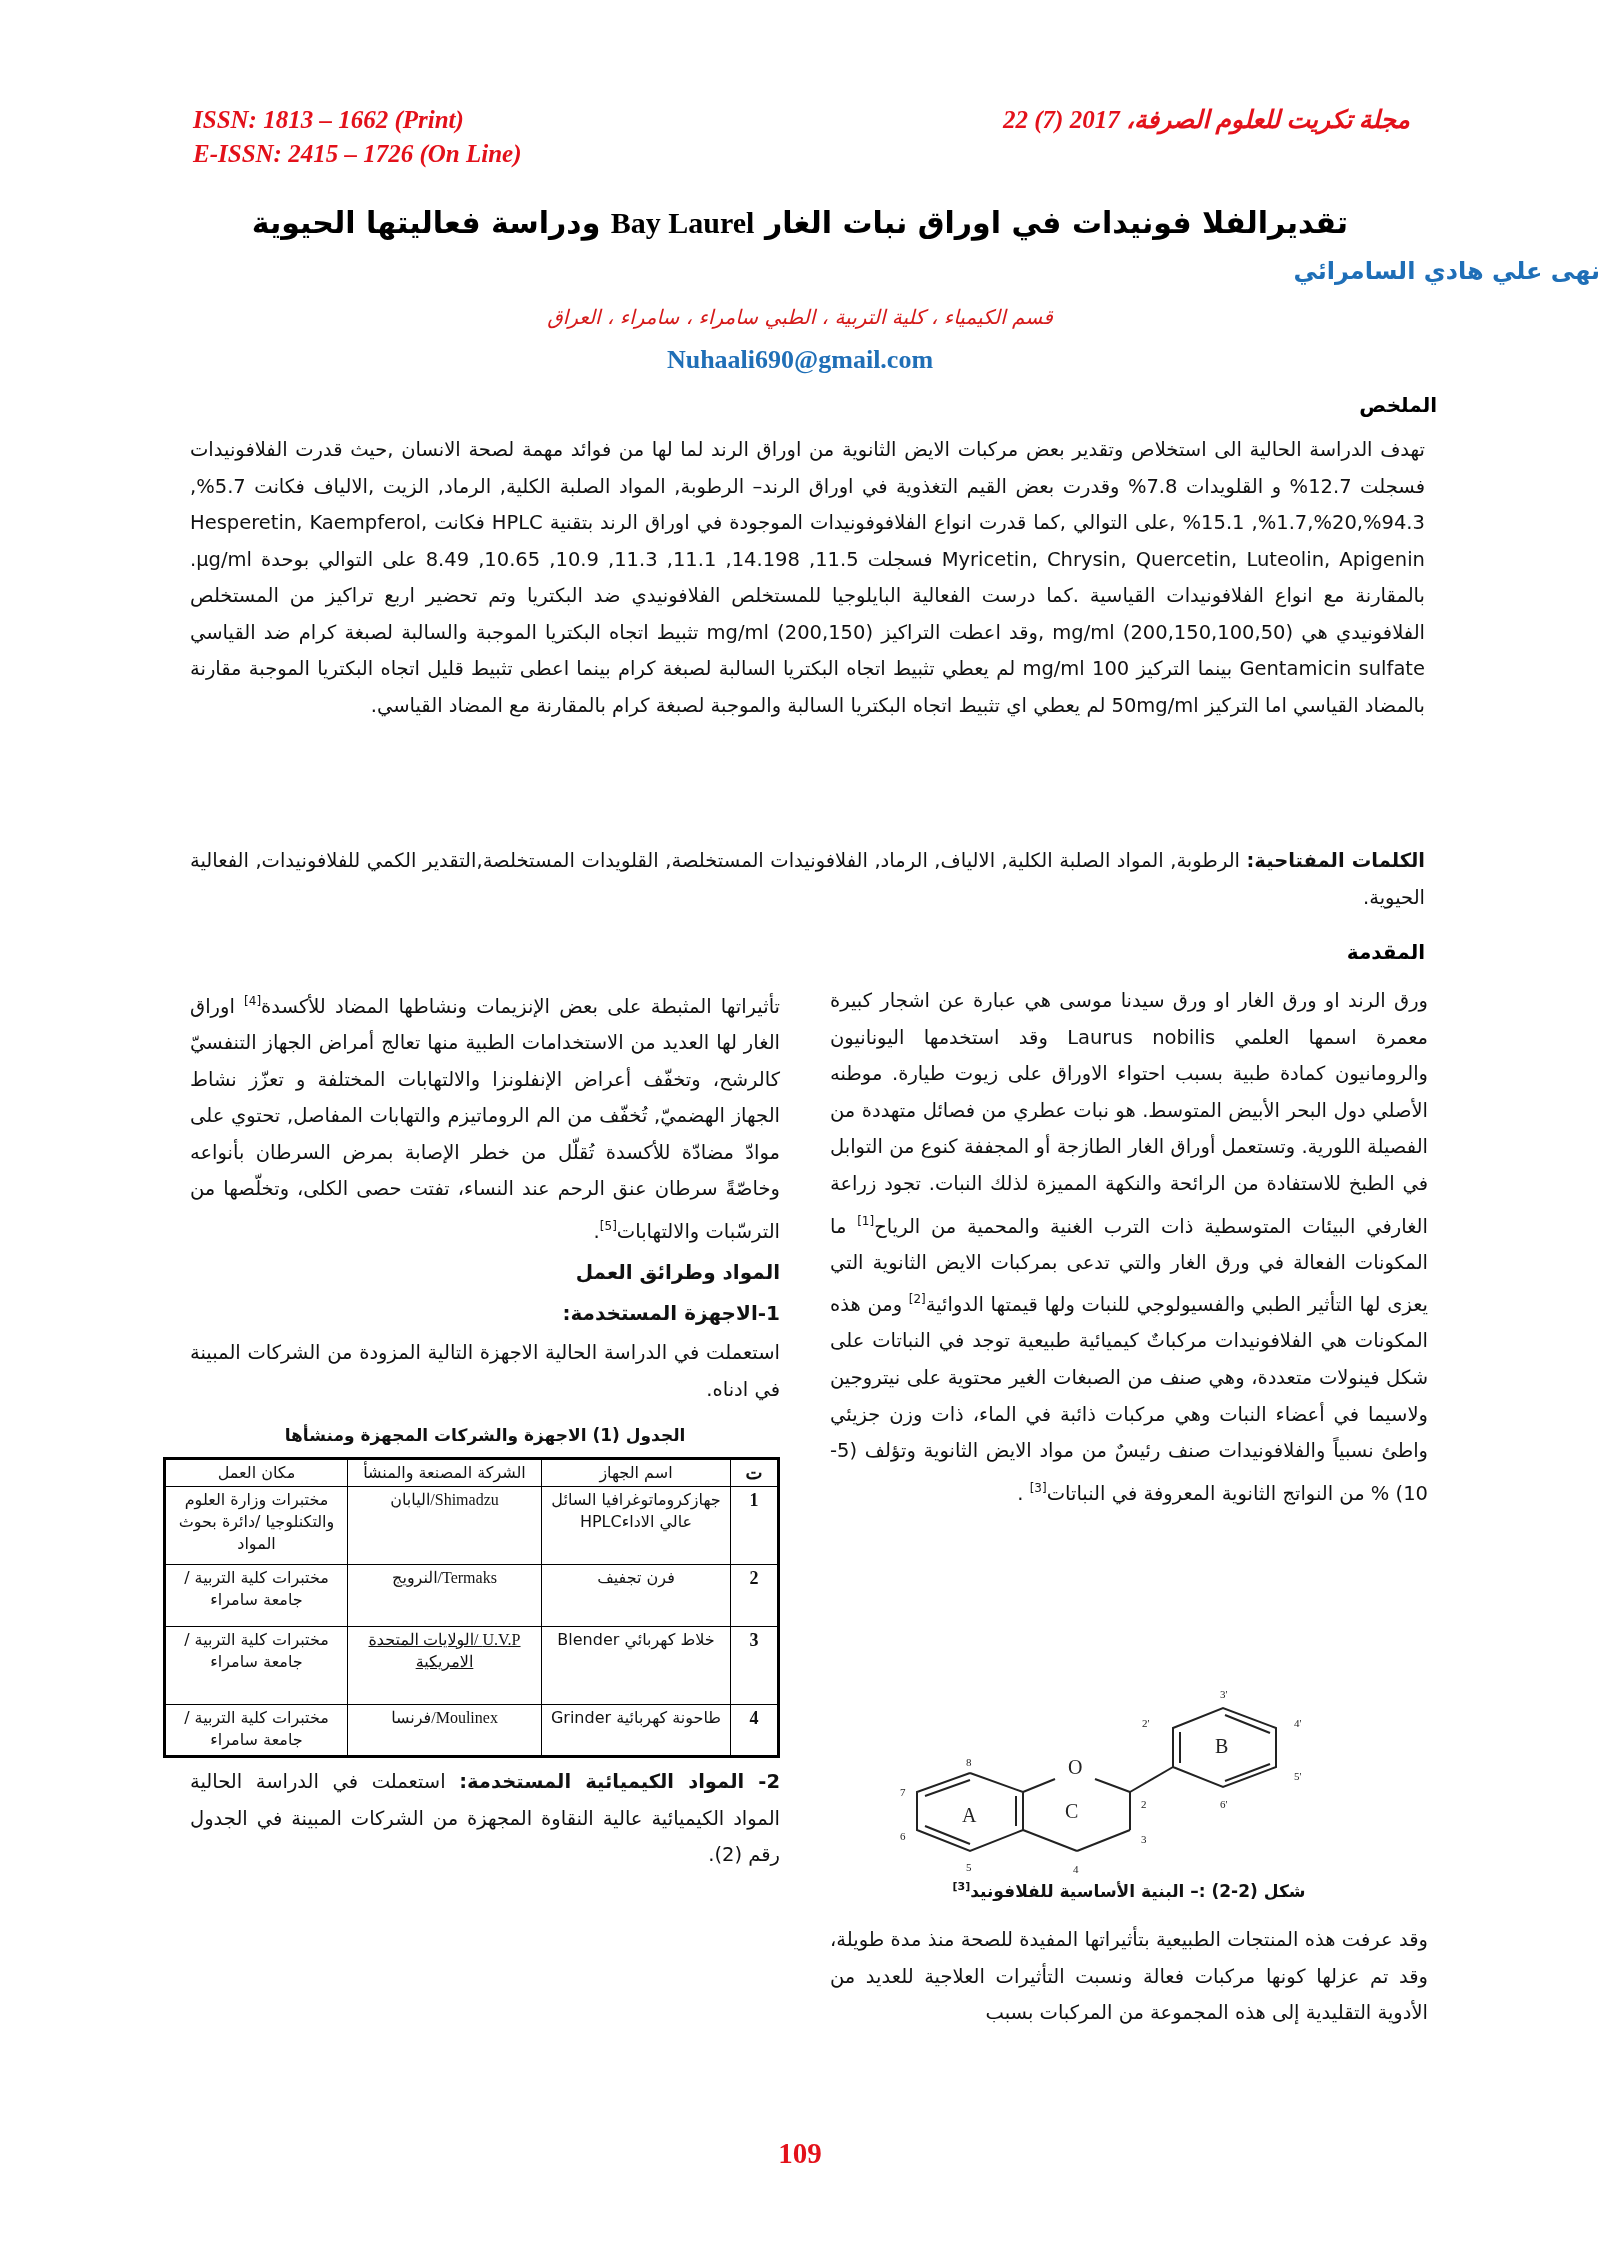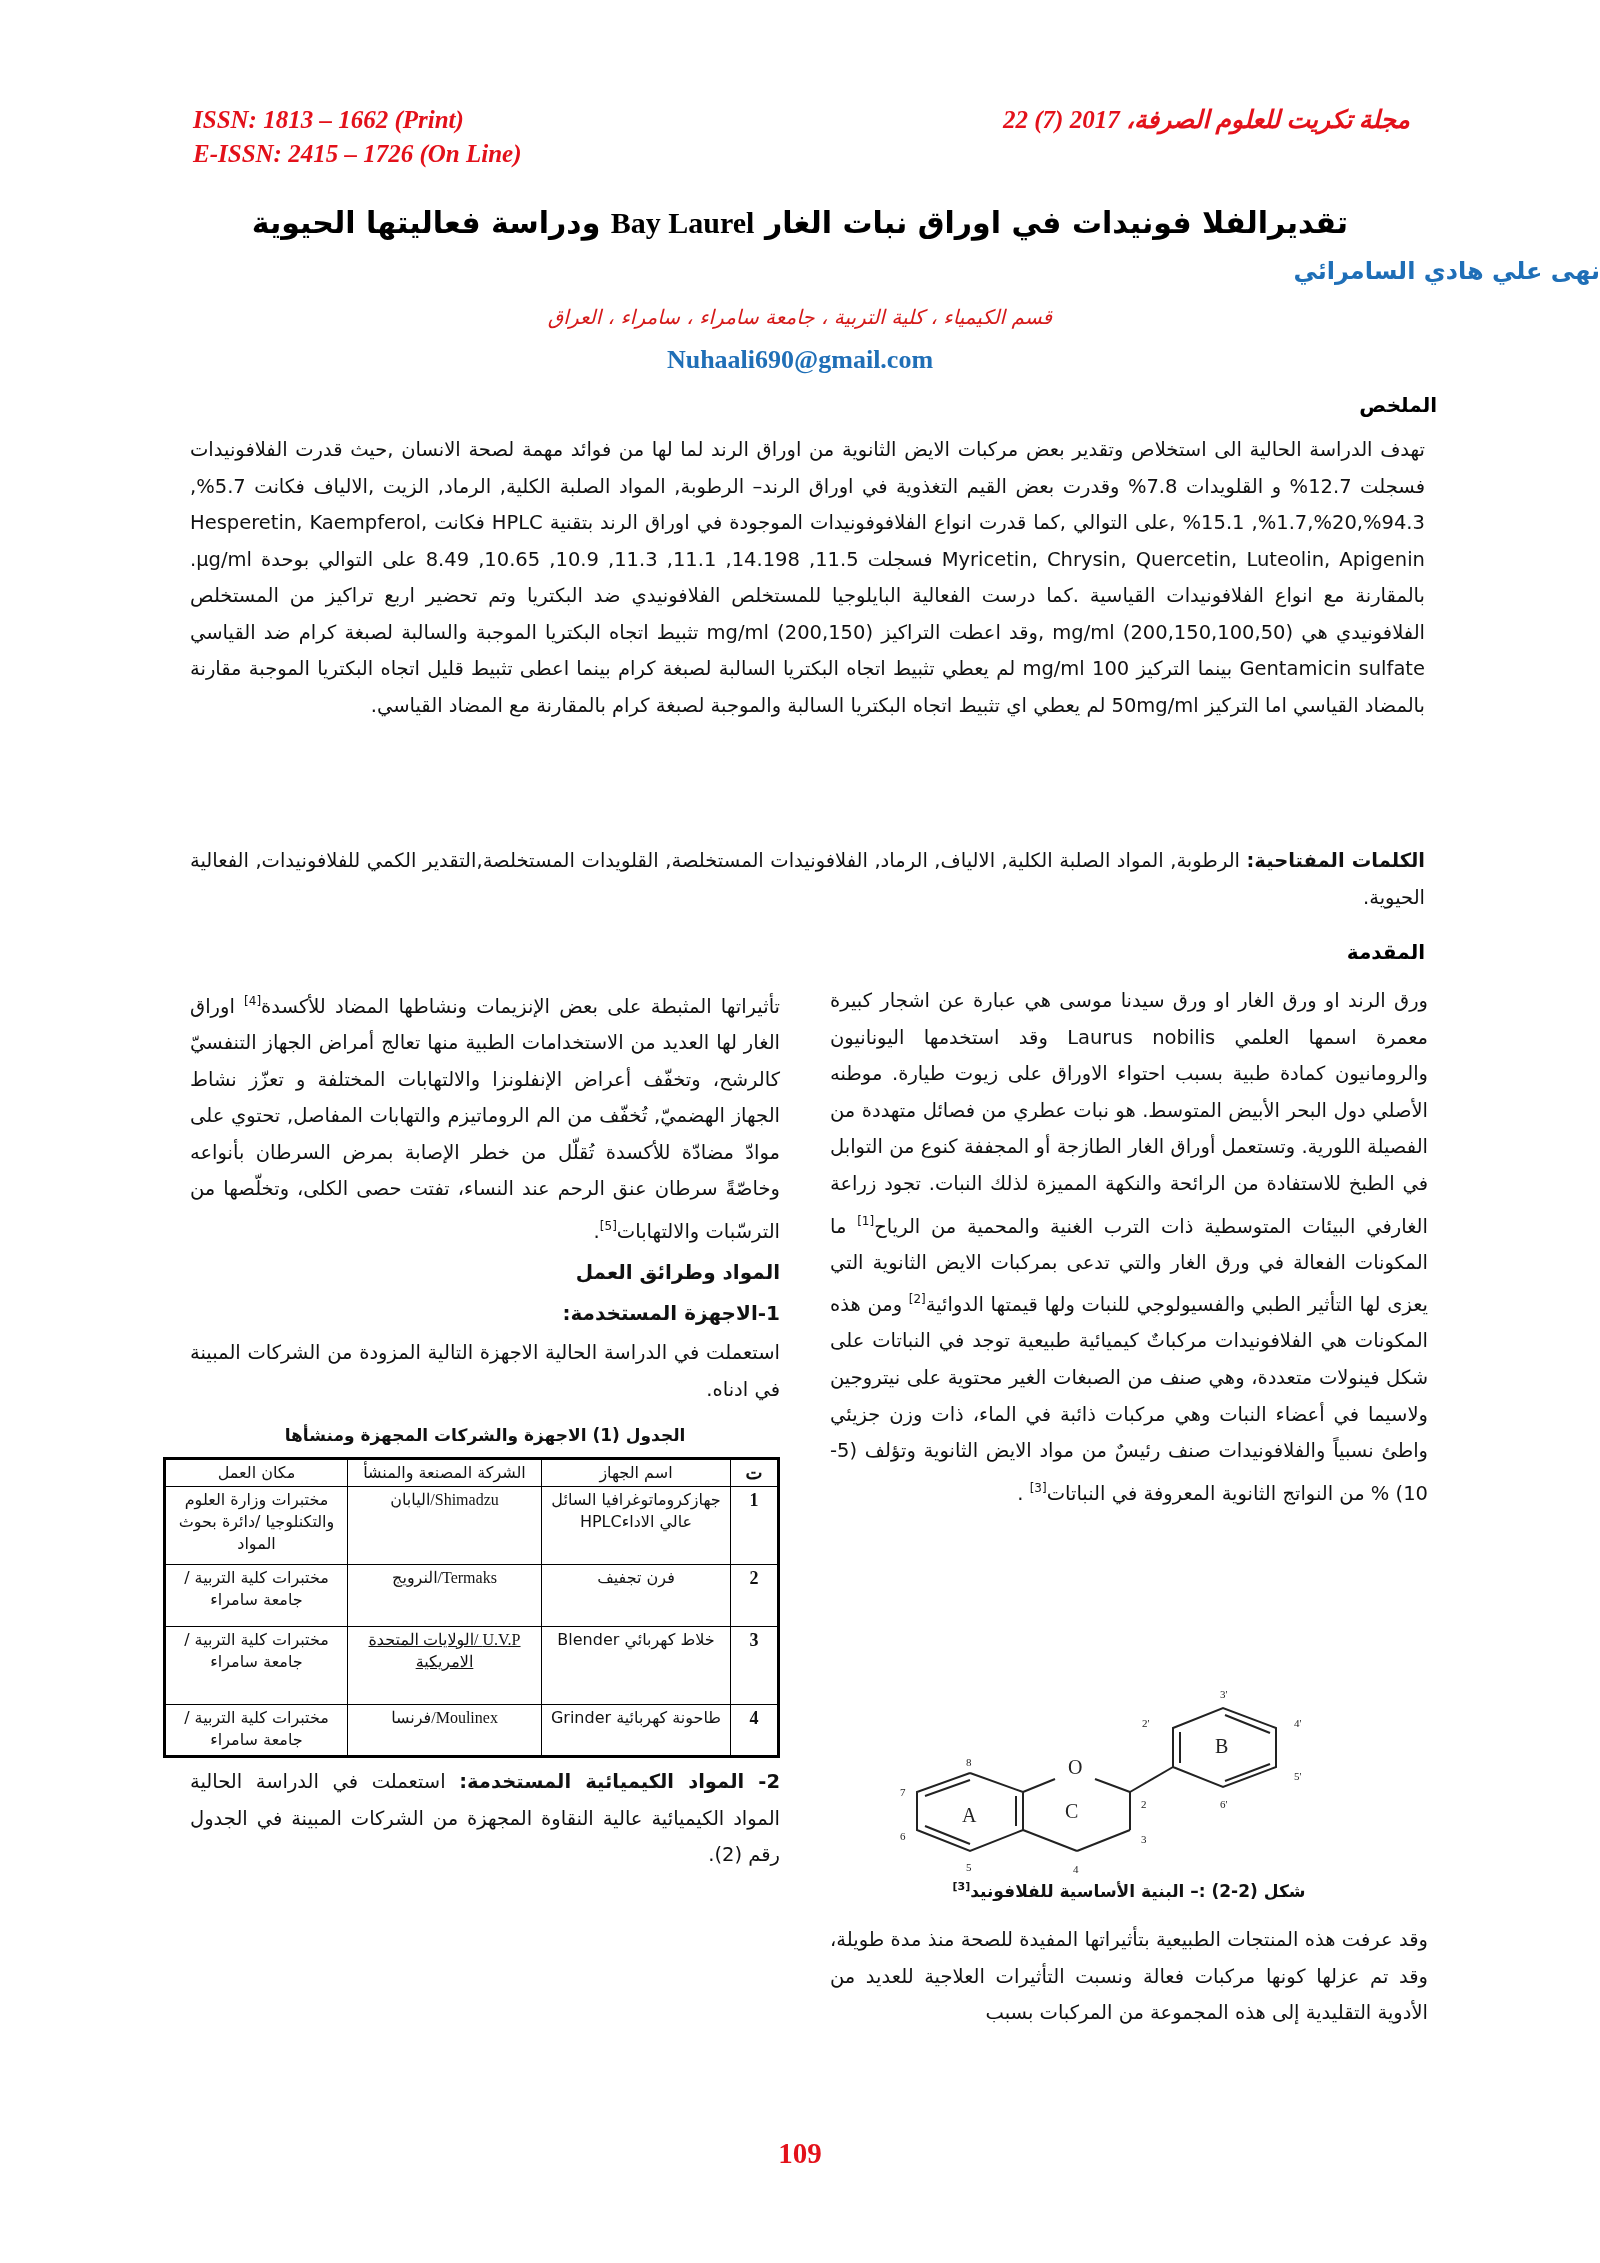--- a/index.html
+++ b/index.html
@@ -56,21 +56,21 @@
   <span style="direction:ltr;unicode-bidi:embed;">22 (7) 2017</span>
 </div>
 
 <div class="abs title">
   <span>تقديرالفلا فونيدات في اوراق نبات الغار</span>
   <span class="latin">Bay Laurel</span>
   <span>ودراسة  فعاليتها الحيوية</span>
 </div>
 
 <div class="abs author">نهى علي هادي السامرائي</div>
-<div class="abs affil">قسم الكيمياء ، كلية التربية ، جامعة سامراء ، سامراء ، العراق</div>
+<div class="abs affil">قسم الكيمياء ، كلية التربية ، الطبي سامراء ، سامراء ، العراق</div>
 <div class="abs email">Nuhaali690@gmail.com</div>
 
 <div class="abs sec-h" style="right:163px; top:393px;">الملخص</div>
 <div class="abs abstract">تهدف الدراسة الحالية الى استخلاص وتقدير  بعض مركبات الايض الثانوية من اوراق الرند لما لها من فوائد مهمة لصحة الانسان ,حيث قدرت الفلافونيدات  فسجلت 12.7% و القلويدات 7.8% وقدرت بعض القيم التغذوية في اوراق الرند– الرطوبة, المواد الصلبة الكلية, الرماد, الزيت ,الالياف فكانت 5.7%, 94.3%,20%,1.7%, 15.1% ,على التوالي ,كما قدرت انواع الفلافوفونيدات  الموجودة في اوراق الرند بتقنية HPLC  فكانت Hesperetin, Kaempferol, Myricetin, Chrysin, Quercetin, Luteolin, Apigenin فسجلت 11.5, 14.198, 11.1, 11.3, 10.9, 10.65, 8.49 على التوالي بوحدة µg/ml.  بالمقارنة مع انواع الفلافونيدات القياسية .كما درست الفعالية البايلوجيا للمستخلص الفلافونيدي ضد البكتريا وتم تحضير اربع تراكيز من المستخلص الفلافونيدي هي mg/ml (200,150,100,50) ,وقد اعطت التراكيز (200,150) mg/ml تثبيط اتجاه البكتريا الموجبة والسالبة لصبغة كرام ضد القياسي Gentamicin sulfate بينما التركيز 100 mg/ml لم يعطي تثبيط اتجاه البكتريا السالبة لصبغة كرام بينما اعطى تثبيط قليل اتجاه البكتريا الموجبة مقارنة بالمضاد القياسي اما التركيز 50mg/ml لم يعطي اي تثبيط اتجاه البكتريا السالبة والموجبة لصبغة كرام بالمقارنة مع المضاد القياسي.</div>
 
 <div class="abs keywords">
   <b>الكلمات المفتاحية:</b><span> الرطوبة, المواد الصلبة الكلية, الالياف, الرماد, الفلافونيدات المستخلصة, القلويدات المستخلصة,التقدير الكمي للفلافونيدات, الفعالية الحيوية.</span>
 </div>
 
 <div class="abs sec-h" style="right:175px; top:940px;">المقدمة</div>

